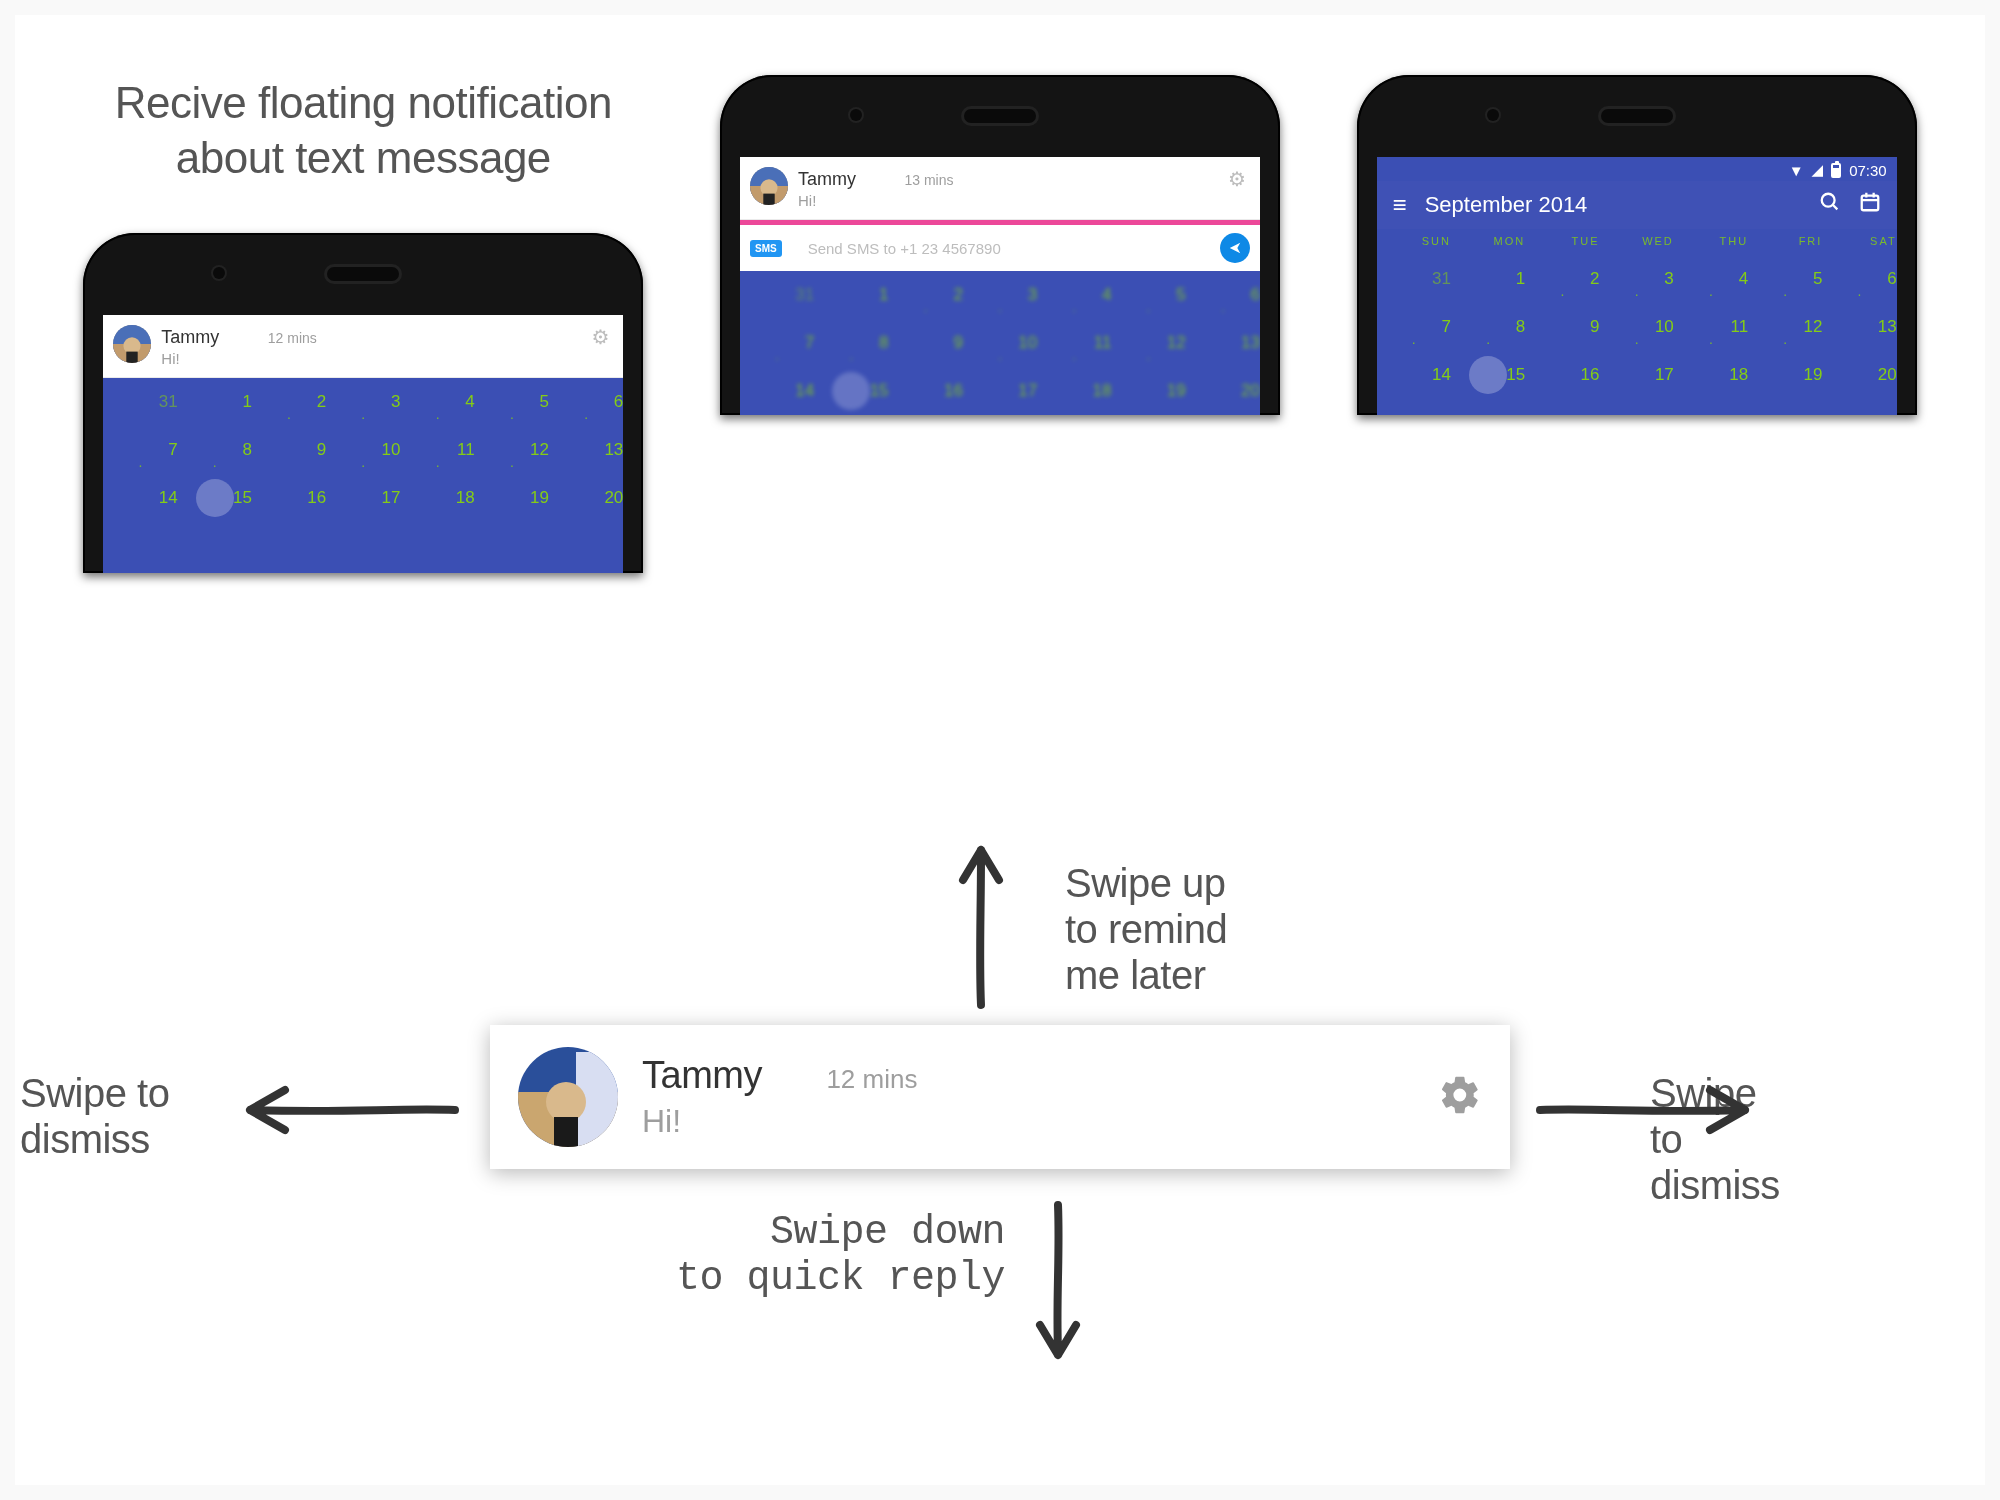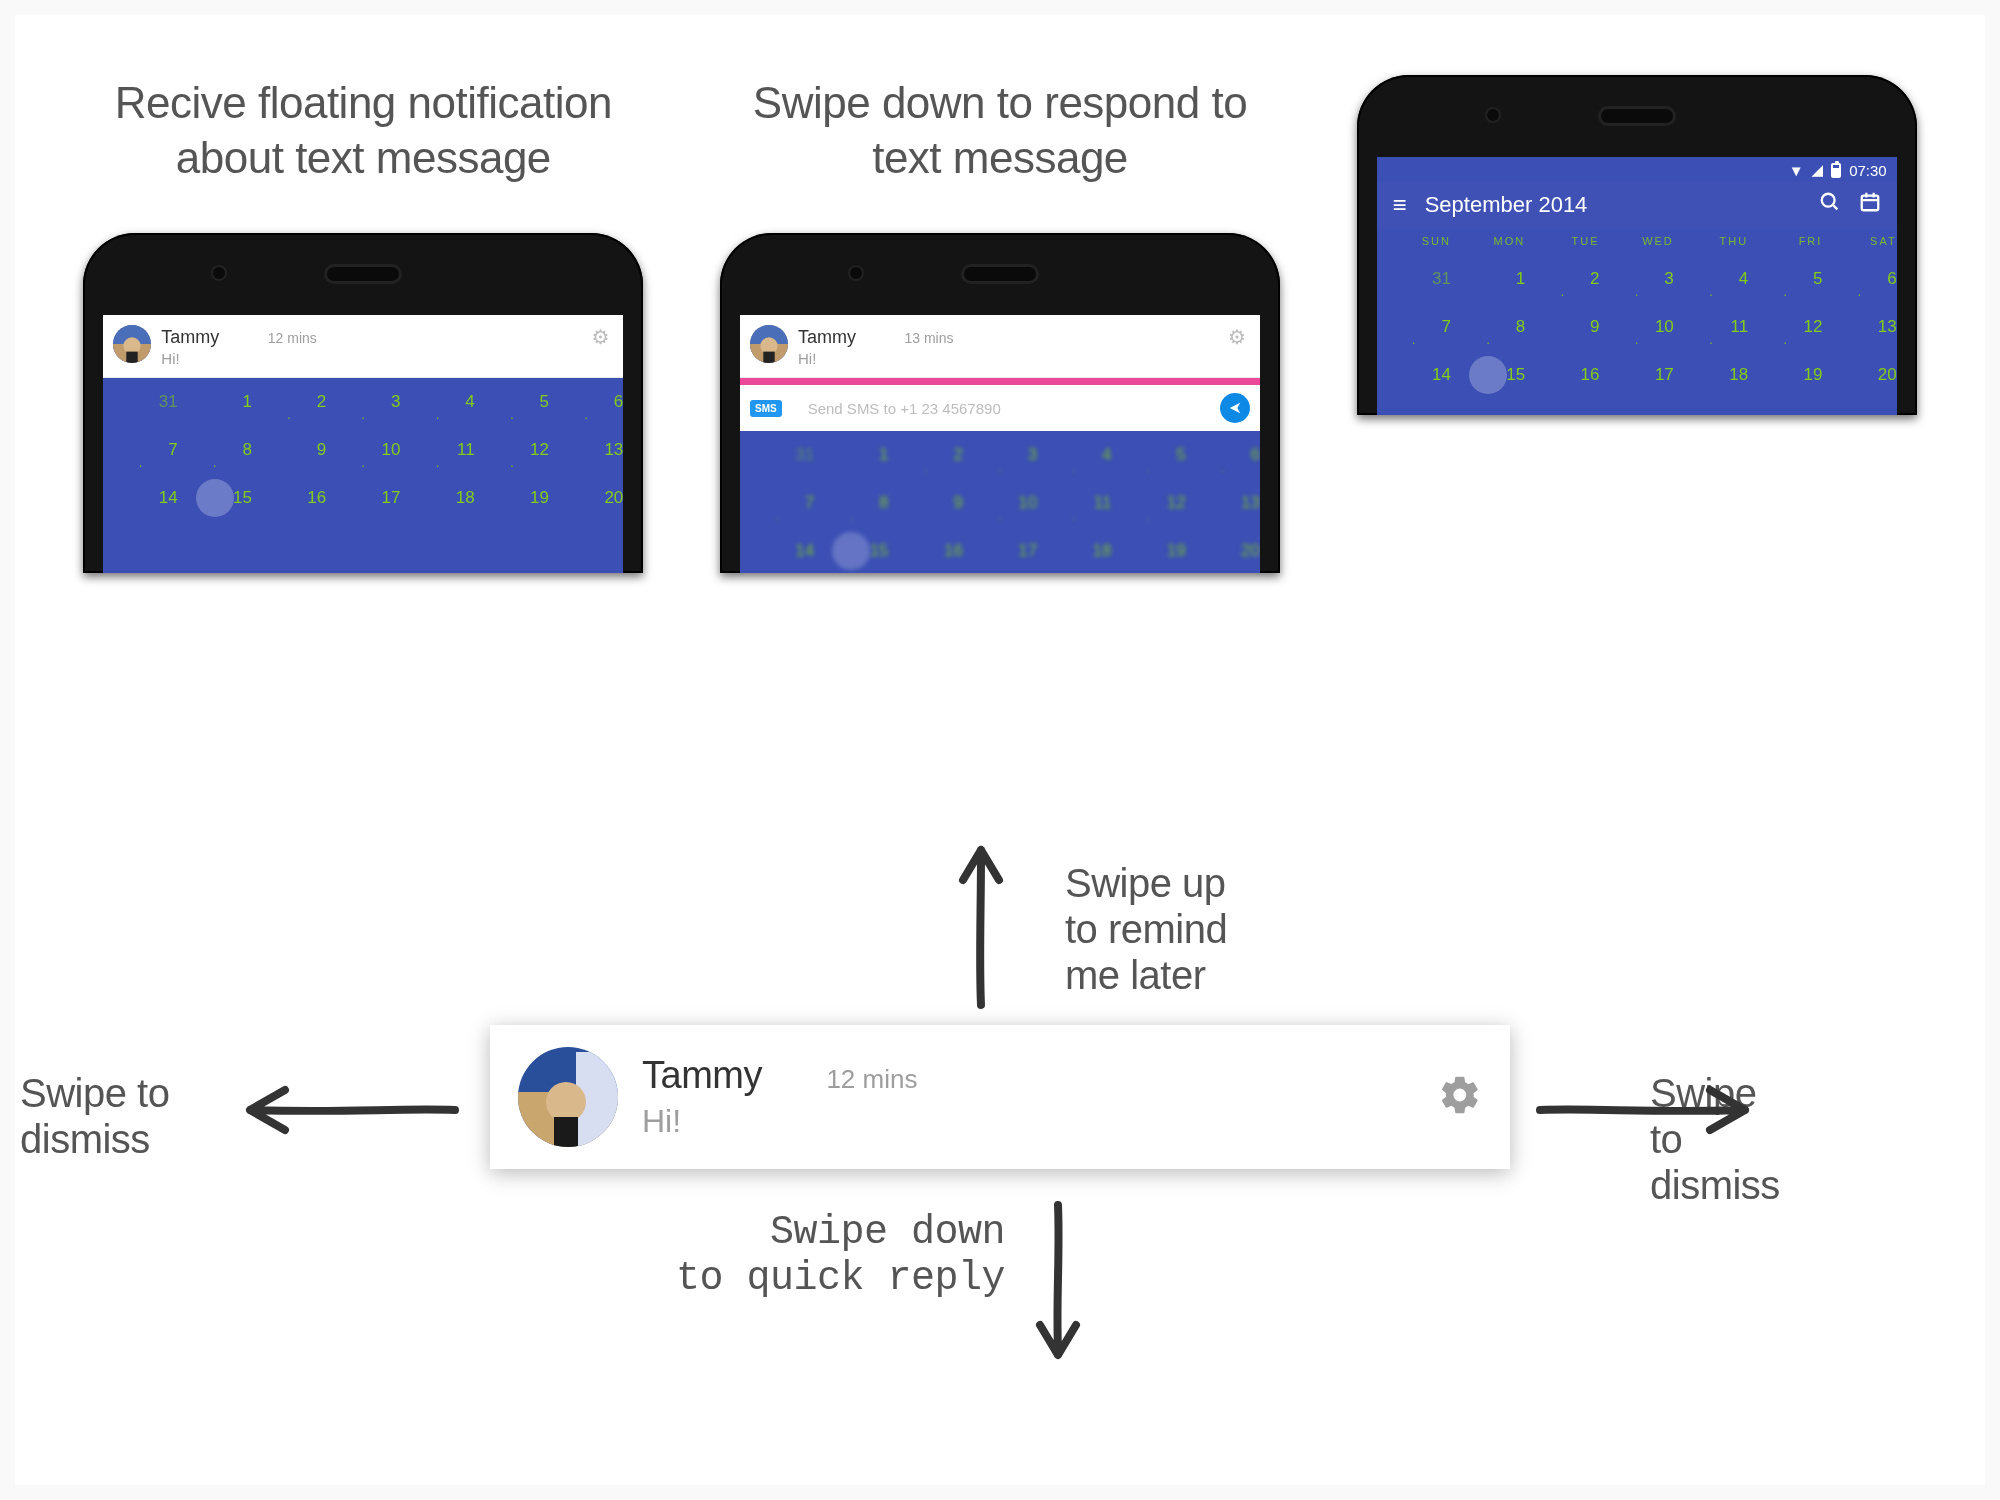--- a/index.html
+++ b/index.html
@@ -99,21 +99,21 @@
   .notif .body  { font-size:15px; color:#9e9e9e; margin-top:2px; }
   .notif .time  { font-size:14px; color:#9e9e9e; margin-left:44px; }
   .notif .gear  { color:#bdbdbd; font-size:20px; }
 
   .reply-bar {
     background:#ffffff;
     display:flex;
     align-items:center;
     gap:10px;
     padding:8px 10px;
-    border-top:7px solid #ec4899;
+    border-top:5px solid #ec4899;
     justify-content:space-between;
   }
   .reply-bar .sms-badge {
     background:#2196f3; color:#fff;
     font-size:10px; font-weight:700;
     padding:3px 5px; border-radius:3px;
   }
   .reply-bar .input {
     flex:1; color:#bdbdbd; font-size:15px;margin-left:16px;
   }
@@ -254,21 +254,20 @@
               <div class="day">17</div>
               <div class="day">18</div>
               <div class="day">19</div>
               <div class="day">20</div>
             </div>
         </div>
       </div>
     </div>
 
     <div class="panel">
-      <div class="caption">Swipe down to respond to text message</div>
       <div class="phone">
         <div class="prox-dot"></div>
         <div class="screen blur">
           <div class="notif">
             <div class="avatar">
                 <svg viewBox="0 0 40 40">
                   <rect width="40" height="40" fill="#4a6fb8"></rect>
                   <rect x="0" y="20" width="40" height="20" fill="#c29b6c"></rect>
                   <circle cx="20" cy="22" r="9" fill="#d9b98c"></circle>
                   <rect x="14" y="28" width="12" height="12" fill="#222"></rect>

